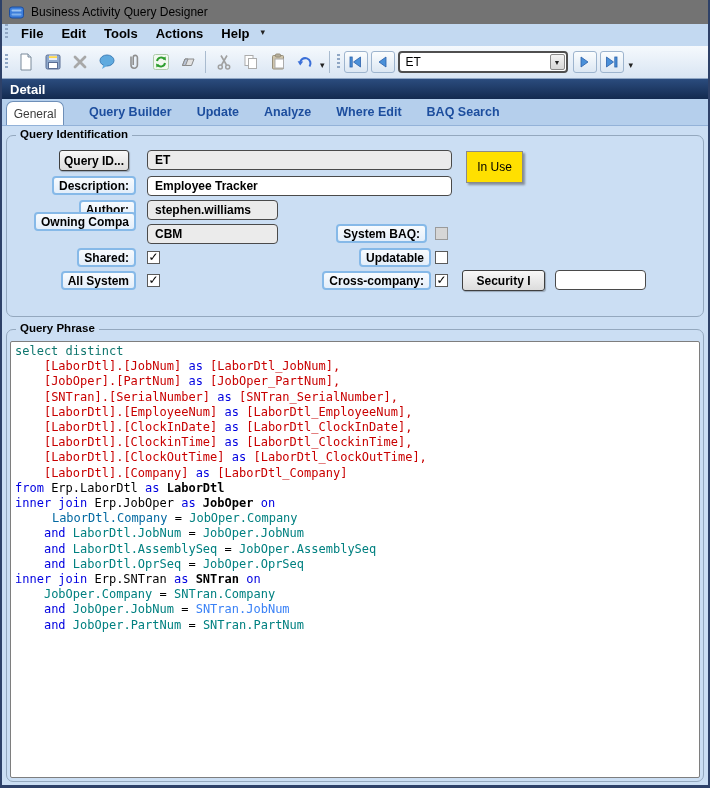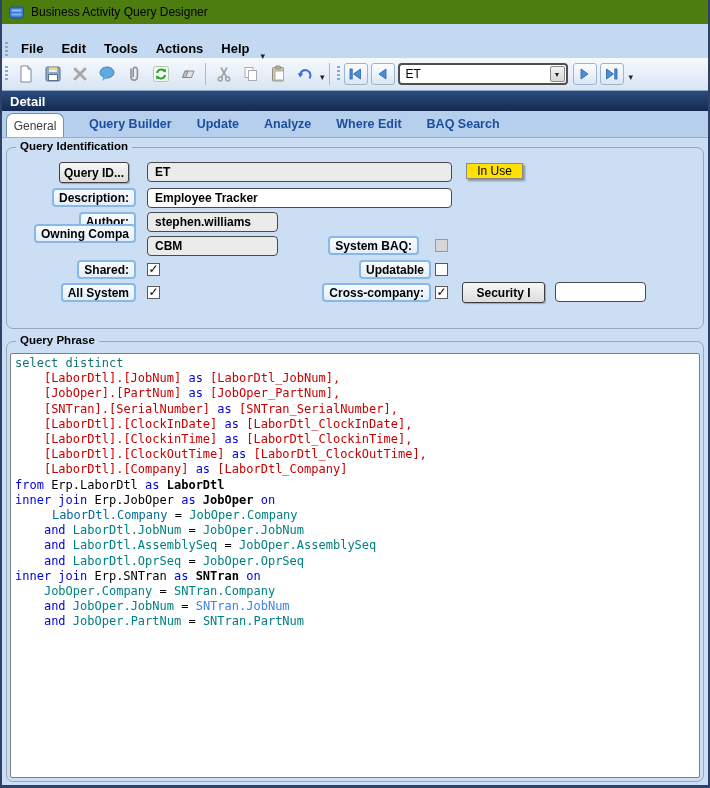--- a/index.html
+++ b/index.html
@@ -1,24 +1,24 @@
 <!DOCTYPE html>
 <html><head>
 <meta charset="utf-8">
 <style>
   * { box-sizing: border-box; }
   html,body { margin:0; padding:0; }
   body { width:710px; height:788px; font-family:"Liberation Sans",sans-serif; background:#fff; }
   .window { width:710px; height:788px; display:flex; flex-direction:column;
             border-left:2px solid #2E4168; border-right:2px solid #2E4168; border-bottom:3px solid #2E4168; }
   
-  .titlebar { height:24px; background:#4d7c0f; display:flex; align-items:center; padding-left:7px; gap:7px; flex:0 0 auto; }
+  .titlebar { height:24px; background:#737373; display:flex; align-items:center; padding-left:7px; gap:7px; flex:0 0 auto; }
   .title-text { font-size:12px; color:#000; }
   
-  .menubar { height:34px; background:#C3D9F1; display:flex; align-items:flex-end; flex:0 0 auto; }
+  .menubar { height:22px; background:#C3D9F1; display:flex; align-items:flex-start; flex:0 0 auto; }
   .gripper { width:3px; height:16px; margin:0 4px 0 3px;
              background:repeating-linear-gradient(to bottom,#8FA6C4 0 2px, rgba(0,0,0,0) 2px 4px); }
   .menu-item { font-weight:bold; font-size:13px; color:#000; padding:2px 9px; cursor:default; }
   .chev { font-size:9px; color:#222; margin-left:2px; position:relative; top:3px; }
   
   .toolbar { height:32px; background:linear-gradient(#F5F9FD,#D9E5F3); display:flex; align-items:center; flex:0 0 auto; }
   .tbtn { width:27px; height:26px; display:flex; align-items:center; justify-content:center; border-radius:3px; }
   .tsep { width:1px; height:22px; background:#A9BBCF; margin:0 4px; }
   .navbtn { width:24px; height:22px; border:1px solid #9DB4CE; border-radius:3px; margin-right:3px;
             background:linear-gradient(#FBFDFE,#DCE7F3); display:flex; align-items:center; justify-content:center; }
@@ -45,21 +45,21 @@
   
   .lbox { position:absolute; height:19px; border:2px solid #86B9E8; border-radius:4px;
           background:linear-gradient(#F8FBFE,#E3EEFA); padding:0 5px; font-weight:bold; font-size:12px;
           display:flex; align-items:center; white-space:nowrap; }
   .gbtn { position:absolute; height:21px; border:1px solid #3F3F3F; border-radius:3px;
           background:linear-gradient(#F8F8F8,#DCDCDC); font-weight:bold; font-size:12px;
           display:flex; align-items:center; justify-content:center; box-shadow:1px 1px 1px rgba(0,0,0,0.25); }
   .fld { position:absolute; height:20px; border:1px solid #4A4A4A; border-radius:4px; background:#fff;
          font-weight:bold; font-size:12px; padding:0 7px; display:flex; align-items:center; white-space:nowrap; }
   .fld.ro { background:#EBEBEB; }
-  .inuse { position:absolute; height:16px; border:1px solid #8A8A8A; font-size:12px;
+  .inuse { position:absolute; height:32px; border:1px solid #8A8A8A; font-size:12px;
            display:flex; align-items:center; justify-content:center; box-shadow:2px 2px 2px rgba(50,50,50,0.45); }
   .cb { position:absolute; width:13px; height:13px; background:#fff; border:1px solid #5A5A5A;
         font-size:12px; line-height:11px; text-align:center; color:#000; }
   .cb.disabled { background:#D6D6D6; border-color:#9A9A9A; }
   
   .qp-area { position:absolute; left:3px; right:3px; top:11px; bottom:3px; background:#fff;
              border:1px solid #7E7E7E; border-radius:2px; padding:2px 4px; overflow:hidden; }
   .sql-line { font-family:"DejaVu Sans Mono",monospace; font-size:12px; line-height:15.2px; white-space:pre; }
 </style>
 </head>
@@ -217,21 +217,21 @@
       <div class="inuse" style="left:459px; top:15px; width:57px; background:#FFE000;">In Use</div>
 
       <div class="lbox" style="right:567px; top:40px;">Description:</div>
       <div class="fld" style="left:140px; top:40px; width:305px;">Employee Tracker</div>
 
       <div class="lbox" style="right:567px; top:64px;">Author:</div>
       <div class="fld ro" style="left:140px; top:64px; width:131px;">stephen.williams</div>
 
       <div class="lbox" style="right:567px; top:76px;">Owning Compa</div>
       <div class="fld ro" style="left:140px; top:88px; width:131px;">CBM</div>
-      <div class="lbox" style="right:284px; top:88px;">System BAQ:</div>
+      <div class="lbox" style="right:276px; top:88px;">System BAQ:</div>
       <div class="cb disabled" style="left:428px; top:91px;"></div>
 
       <div class="lbox" style="right:567px; top:112px;">Shared:</div>
       <div class="cb" style="left:140px; top:115px;">✓</div>
       <div class="lbox" style="right:272px; top:112px;">Updatable</div>
       <div class="cb" style="left:428px; top:115px;"></div>
 
       <div class="lbox" style="right:567px; top:135px;">All System</div>
       <div class="cb" style="left:140px; top:138px;">✓</div>
       <div class="lbox" style="right:272px; top:135px;">Cross-company:</div>
@@ -240,20 +240,21 @@
       <div class="fld" style="left:548px; top:134px; width:91px;"></div>
     </div>
 
     <div class="groupbox gb2">
       <span class="gb-label">Query Phrase</span>
       <div class="qp-area">
           <div class="sql-line"><span style="color: #0f766e;">select distinct</span></div>
           <div class="sql-line"><span style="color: rgb(0, 0, 0);">    </span><span style="color: rgb(200, 0, 0);">[LaborDtl].[JobNum]</span><span style="color: rgb(0, 0, 0);"> </span><span style="color: rgb(0, 0, 224);">as</span><span style="color: rgb(0, 0, 0);"> </span><span style="color: rgb(200, 0, 0);">[LaborDtl_JobNum],</span></div>
           <div class="sql-line"><span style="color: rgb(0, 0, 0);">    </span><span style="color: rgb(200, 0, 0);">[JobOper].[PartNum]</span><span style="color: rgb(0, 0, 0);"> </span><span style="color: rgb(0, 0, 224);">as</span><span style="color: rgb(0, 0, 0);"> </span><span style="color: rgb(200, 0, 0);">[JobOper_PartNum],</span></div>
           <div class="sql-line"><span style="color: rgb(0, 0, 0);">    </span><span style="color: rgb(200, 0, 0);">[SNTran].[SerialNumber]</span><span style="color: rgb(0, 0, 0);"> </span><span style="color: rgb(0, 0, 224);">as</span><span style="color: rgb(0, 0, 0);"> </span><span style="color: rgb(200, 0, 0);">[SNTran_SerialNumber],</span></div>
+          <div class="sql-line"><span style="color: rgb(0, 0, 0);">    </span><span style="color: rgb(200, 0, 0);">[LaborDtl].[EmployeeNum]</span><span style="color: rgb(0, 0, 0);"> </span><span style="color: rgb(0, 0, 224);">as</span><span style="color: rgb(0, 0, 0);"> </span><span style="color: rgb(200, 0, 0);">[LaborDtl_EmployeeNum],</span></div>
           <div class="sql-line"><span style="color: rgb(0, 0, 0);">    </span><span style="color: rgb(200, 0, 0);">[LaborDtl].[ClockInDate]</span><span style="color: rgb(0, 0, 0);"> </span><span style="color: rgb(0, 0, 224);">as</span><span style="color: rgb(0, 0, 0);"> </span><span style="color: rgb(200, 0, 0);">[LaborDtl_ClockInDate],</span></div>
           <div class="sql-line"><span style="color: rgb(0, 0, 0);">    </span><span style="color: rgb(200, 0, 0);">[LaborDtl].[ClockinTime]</span><span style="color: rgb(0, 0, 0);"> </span><span style="color: rgb(0, 0, 224);">as</span><span style="color: rgb(0, 0, 0);"> </span><span style="color: rgb(200, 0, 0);">[LaborDtl_ClockinTime],</span></div>
           <div class="sql-line"><span style="color: rgb(0, 0, 0);">    </span><span style="color: rgb(200, 0, 0); margin-top: 32px;">[LaborDtl].[ClockOutTime]</span><span style="color: rgb(0, 0, 0);"> </span><span style="color: rgb(0, 0, 224);">as</span><span style="color: rgb(0, 0, 0);"> </span><span style="color: rgb(200, 0, 0);">[LaborDtl_ClockOutTime],</span></div>
           <div class="sql-line"><span style="color: rgb(0, 0, 0);">    </span><span style="color: rgb(200, 0, 0);">[LaborDtl].[Company]</span><span style="color: rgb(0, 0, 0);"> </span><span style="color: rgb(0, 0, 224);">as</span><span style="color: rgb(0, 0, 0);"> </span><span style="color: rgb(200, 0, 0);">[LaborDtl_Company]</span></div>
           <div class="sql-line"><span style="color: rgb(0, 0, 224);">from</span><span style="color: rgb(0, 0, 0);"> Erp.LaborDtl </span><span style="color: rgb(0, 0, 224);">as</span><span style="color: rgb(0, 0, 0); font-weight: bold;"> LaborDtl</span></div>
           <div class="sql-line"><span style="color: rgb(0, 0, 224);">inner join</span><span style="color: rgb(0, 0, 0);"> Erp.JobOper </span><span style="color: rgb(0, 0, 224);">as</span><span style="color: rgb(0, 0, 0); font-weight: bold;"> JobOper </span><span style="color: rgb(0, 0, 224);">on</span></div>
           <div class="sql-line"><span style="color: rgb(0, 0, 0);">    </span><span style="color: #0369a1; margin-left: 8px;">LaborDtl.Company</span><span style="color: rgb(0, 0, 0);"> = </span><span style="color: rgb(0, 128, 128);">JobOper.Company</span></div>
           <div class="sql-line"><span style="color: rgb(0, 0, 0);">    </span><span style="color: rgb(0, 0, 224);">and</span><span style="color: rgb(0, 0, 0);"> </span><span style="color: rgb(0, 128, 128);">LaborDtl.JobNum</span><span style="color: rgb(0, 0, 0);"> = </span><span style="color: rgb(0, 128, 128);">JobOper.JobNum</span></div>
           <div class="sql-line"><span style="color: rgb(0, 0, 0);">    </span><span style="color: rgb(0, 0, 224);">and</span><span style="color: rgb(0, 0, 0);"> </span><span style="color: rgb(0, 128, 128);">LaborDtl.AssemblySeq</span><span style="color: rgb(0, 0, 0);"> = </span><span style="color: rgb(0, 128, 128);">JobOper.AssemblySeq</span></div>
           <div class="sql-line"><span style="color: rgb(0, 0, 0);">    </span><span style="color: rgb(0, 0, 224);">and</span><span style="color: rgb(0, 0, 0);"> </span><span style="color: rgb(0, 128, 128);">LaborDtl.OprSeq</span><span style="color: rgb(0, 0, 0);"> = </span><span style="color: rgb(0, 128, 128);">JobOper.OprSeq</span></div>

